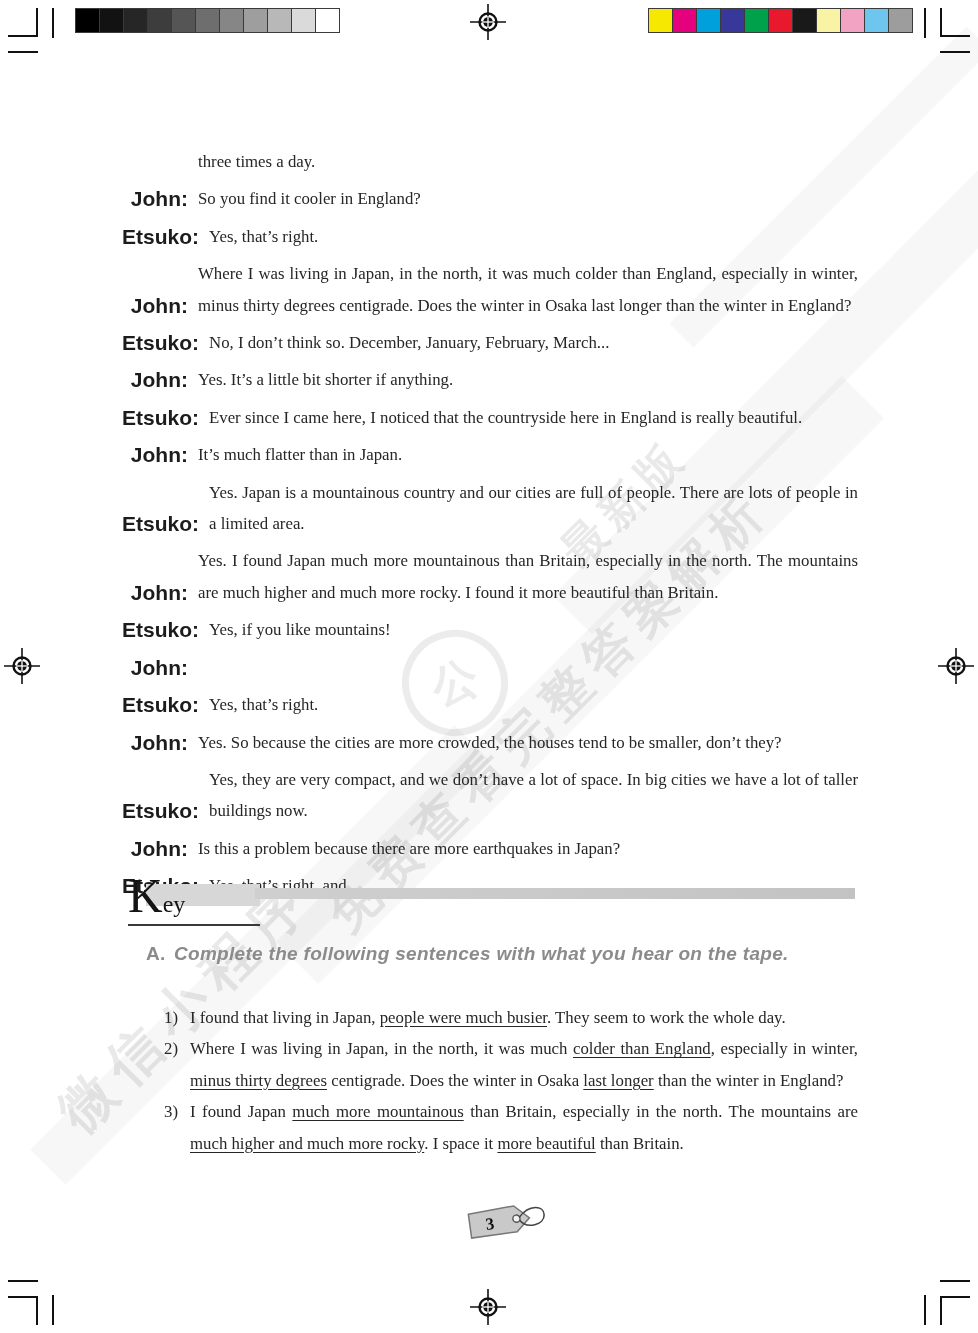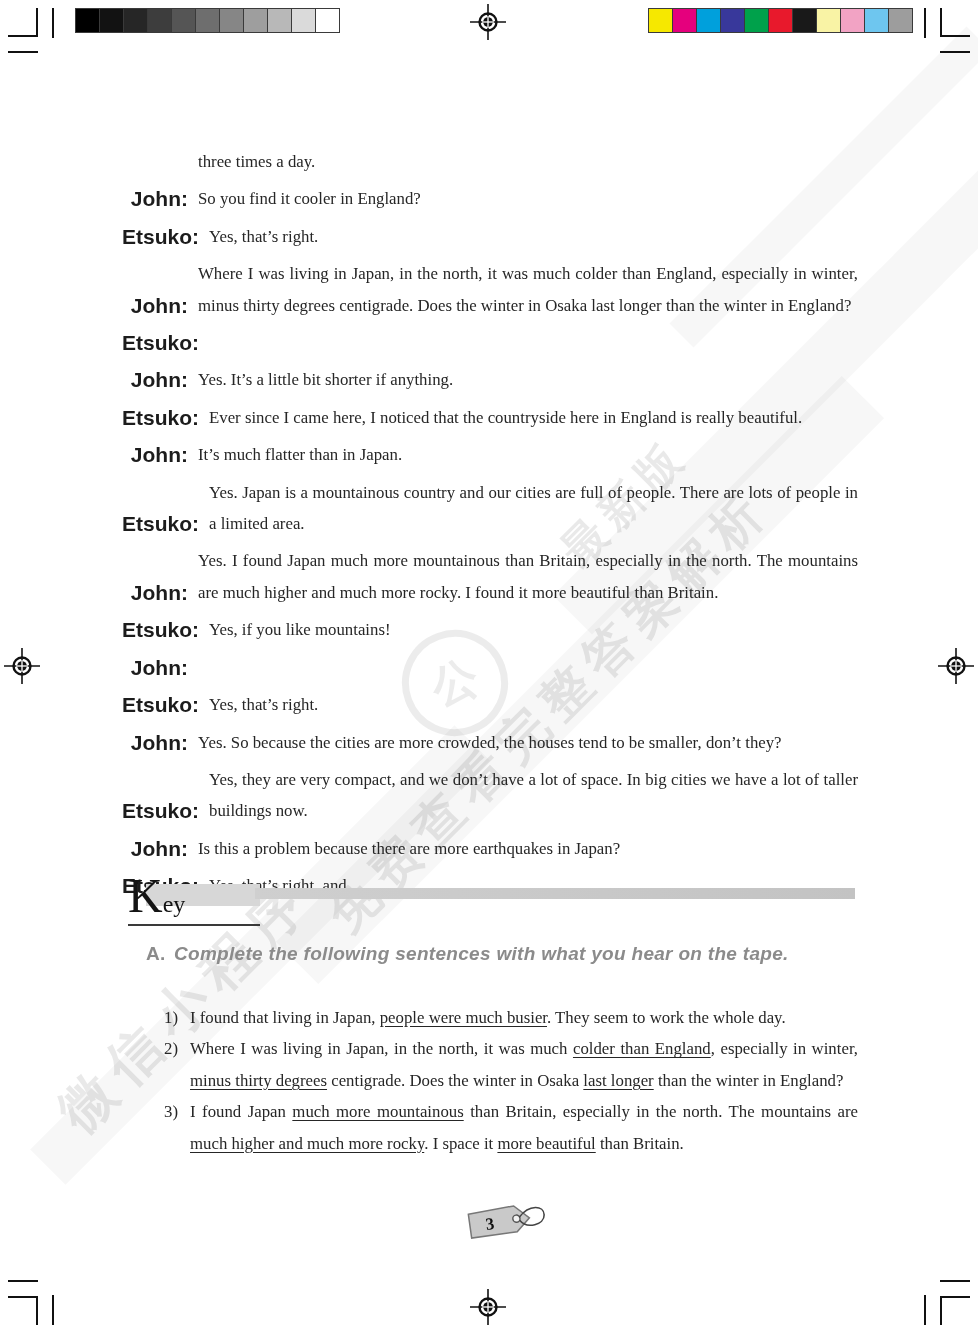--- a/index.html
+++ b/index.html
@@ -178,20 +178,21 @@
     <div class="dtext">Yes, that’s right.</div>
   </div>
 
   <div class="drow">
     <div class="dspeaker">John:</div>
     <div class="dtext">Where I was living in Japan, in the north, it was much colder than England, especially in winter, minus thirty degrees centigrade. Does the winter in Osaka last longer than the winter in England?</div>
   </div>
 
   <div class="drow">
     <div class="dspeaker">Etsuko:</div>
+    <div class="dtext">No, I don’t think so. December, January, February, March...</div>
   </div>
 
   <div class="drow">
     <div class="dspeaker">John:</div>
     <div class="dtext">Yes. It’s a little bit shorter if anything.</div>
   </div>
 
   <div class="drow">
     <div class="dspeaker">Etsuko:</div>
     <div class="dtext">Ever since I came here, I noticed that the countryside here in England is really beautiful.</div>

